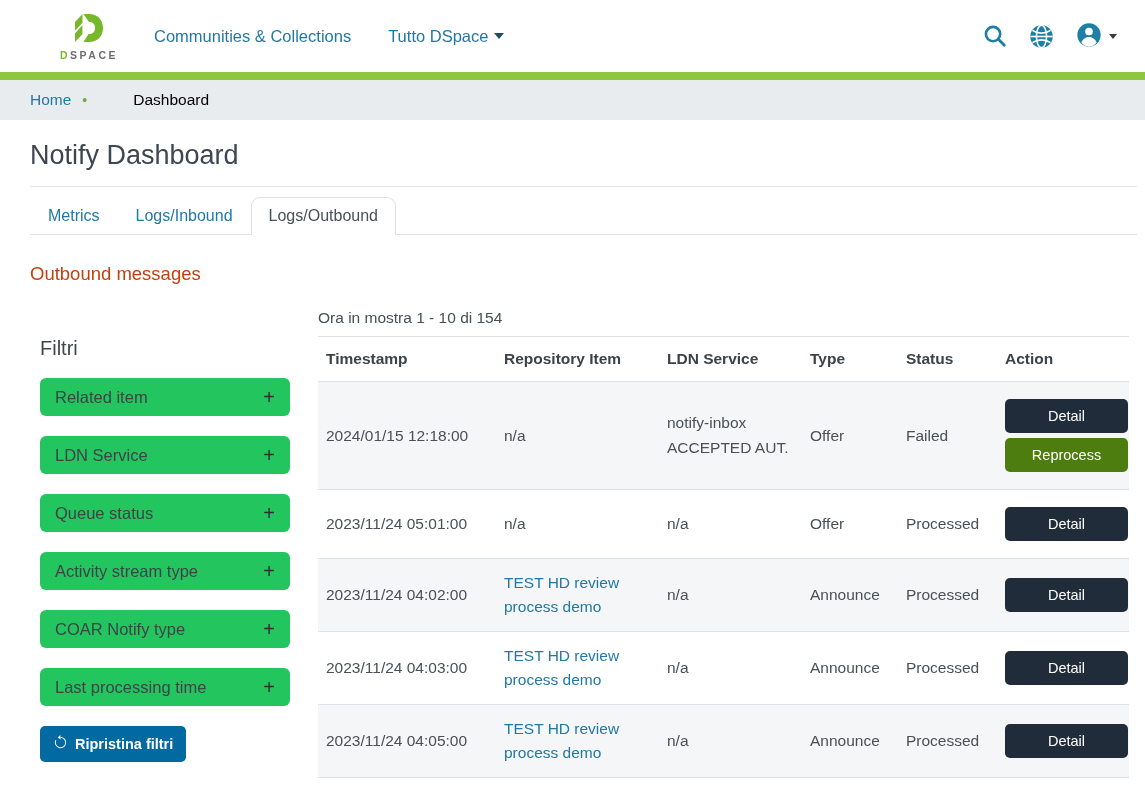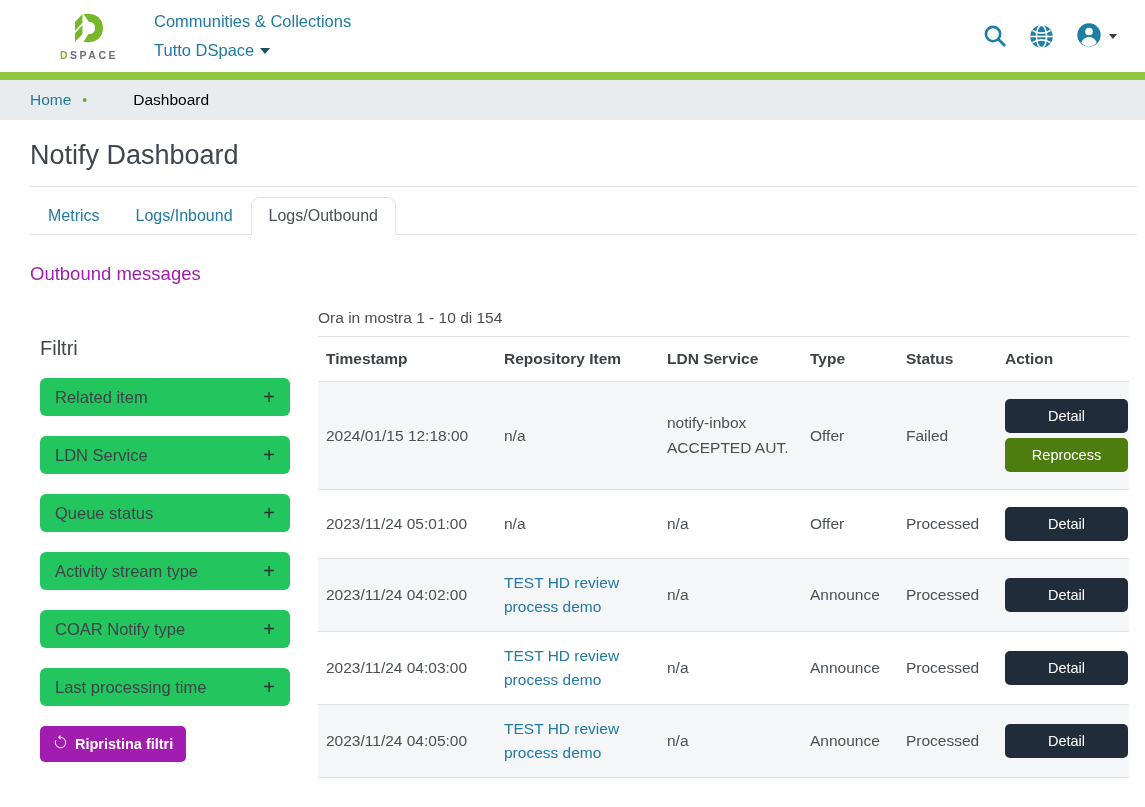--- a/index.html
+++ b/index.html
@@ -14,47 +14,47 @@
   .brand { display:flex; align-items:flex-start; position:relative; }
   .wordmark { position:relative; font-weight:800; font-size:34px; letter-spacing:-1.5px; line-height:1; padding-top:8px; }
   .wordmark .n { color:#56B14B; }
   .wordmark .rest { color:#174E45; }
   .wordmark .dot { position:absolute; left:28px; top:4px; width:9px; height:9px; border-radius:50%; background:#6CC24A; }
   .coar { font-size:9.5px; font-weight:700; color:#76B82A; letter-spacing:1.5px; position:relative; top:6px; margin-left:3px; }
   .dspace { display:flex; flex-direction:column; align-items:center; margin-left:30px; margin-top:2px; }
   .dspace-text { font-size:10.5px; font-weight:700; letter-spacing:2.5px; margin-top:3px; }
   .dspace-text .d { color:#76B82A; }
   .dspace-text .rest { color:#6d6e71; }
-  .nav-links { display:flex; align-items:flex-start; gap:10px; margin-left:36px;flex-direction:column; }
+  .nav-links { display:flex; align-items:flex-end; gap:37px; margin-left:36px; }
   .nav-link { color:#2179A5; font-size:16.5px; text-decoration:none; cursor:pointer; display:flex; align-items:center; gap:6px; }
   .caret { width:0; height:0; border-left:5px solid transparent; border-right:5px solid transparent; border-top:6px solid #1b4f63; display:inline-block; }
   .header-icons { margin-left:auto; display:flex; align-items:center; gap:20px; }
   .icon-btn { background:none; border:none; cursor:pointer; display:flex; align-items:center; gap:6px; padding:0; }
   .user-caret { border-top-color:#3b3b3b; border-left-width:4.5px; border-right-width:4.5px; border-top-width:5px; }
   
   .green-bar { height:8px; background:#8DC63F; }
   .breadcrumb { background:#E9ECEF; padding:11px 30px; font-size:15.5px; display:flex; align-items:center; }
   .breadcrumb a { color:#2179A5; text-decoration:none; cursor:pointer; }
   .crumb-sep { color:#74A839; margin:0 11px; font-size:14px; }
   .crumb-current { color:#000000;margin-left:35px; }
   
   .page-title { margin:20px 30px 0; font-size:27px; font-weight:500; color:#3F4650; }
   .title-rule { border:none; border-top:1px solid #e4e7e9; margin:15px 8px 0 30px; }
   .tabs { display:flex; align-items:flex-end; margin:10px 8px 0 30px; border-bottom:1px solid #dee2e6; }
   .tab { font-size:16px; padding:9px 17px; color:#2179A5; text-decoration:none; cursor:pointer; border:1px solid transparent; margin-bottom:-1px; }
   .tab.active { color:#495057; background:#fff; border-color:#dee2e6 #dee2e6 #fff; border-radius:9px 9px 0 0; }
-  .section-heading { margin:28px 30px 0; font-size:18.5px; font-weight:400; color:#a21caf; }
+  .section-heading { margin:28px 30px 0; font-size:18.5px; font-weight:400; color:#c2410c; }
   
   .content { display:flex; align-items:flex-start; margin:0 16px 0 40px; }
   .filters { width:250px; flex:none; padding-top:52px; }
   .filters-title { font-size:20px; font-weight:400; color:#41464b; margin-bottom:18px; }
   .filter-group { display:flex; justify-content:space-between; align-items:center; height:38px; background:#22c55e; border:none; border-radius:6px; width:100%; padding:0 15px; margin-bottom:20px; cursor:pointer; font-family:inherit;text-align:center; }
   .filter-label { font-size:16.5px; color:#3E4348; }
   .plus { font-size:20px; color:#2b2f33; font-weight:400; line-height:1; }
-  .reset-btn { display:inline-flex; align-items:center; gap:7px; background:#a21caf; color:#fff; border:none; border-radius:5px; padding:9px 13px; font-size:14.5px; font-weight:700; cursor:pointer; font-family:inherit; margin-top:0; }
+  .reset-btn { display:inline-flex; align-items:center; gap:7px; background:#0369a1; color:#fff; border:none; border-radius:5px; padding:9px 13px; font-size:14.5px; font-weight:700; cursor:pointer; font-family:inherit; margin-top:0; }
   
   .results { flex:1; margin-left:28px; padding-top:24px; }
   .summary { font-size:15.5px; color:#494f54; margin-bottom:9px; }
   table { width:100%; border-collapse:collapse; table-layout:fixed; }
   col.c-ts{width:178px;} col.c-repo{width:163px;} col.c-ldn{width:143px;} col.c-type{width:96px;} col.c-status{width:99px;} col.c-action{width:auto;}
   thead th { text-align:left; font-size:15.5px; font-weight:700; color:#3c4247; padding:13px 8px; border-top:1px solid #dee2e6; border-bottom:1px solid #dee2e6; }
   tbody td { font-size:15.5px; color:#4A5056; padding:12px 8px; vertical-align:middle; border-bottom:1px solid #dee2e6; }
   tbody tr:nth-child(odd) { background:#F5F6F7; }
   td.ts { white-space:nowrap; }
   td.ldn { line-height:1.55; }

